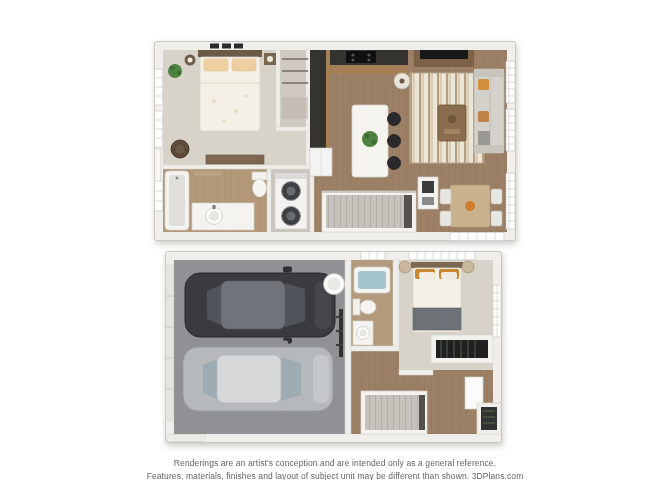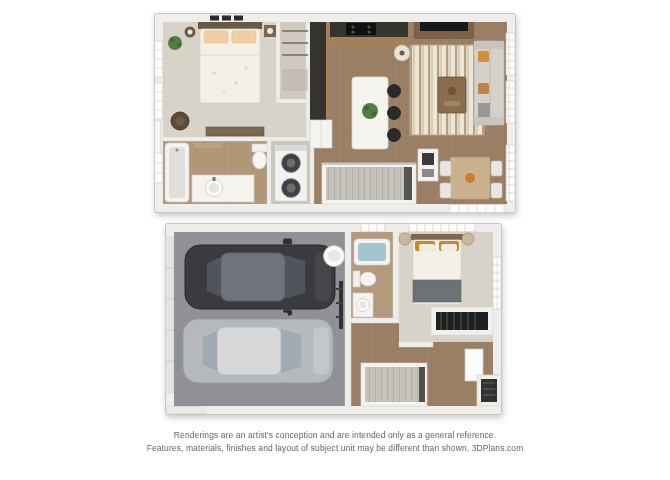--- a/index.html
+++ b/index.html
@@ -1,20 +1,20 @@
 <!DOCTYPE html>
 <html style="--page-background-color: #ffffff; --floor-plans-palette-wall: #efeeea; --floor-plans-palette-carpet: #d8d3c9; --floor-plans-palette-wood-floor: #9c8066; --floor-plans-palette-bath-floor: #b29878; --floor-plans-palette-closet-floor: #cfc9c0; --floor-plans-palette-garage-floor: #8f9194; --floor-plans-palette-car-dark: #393b3e; --floor-plans-palette-car-dark-roof: #70747a; --floor-plans-palette-car-silver: #b6b9bb; --floor-plans-palette-car-silver-roof: #d5d7d8; --floor-plans-palette-sofa: #d4d1cb; --floor-plans-palette-accent-orange: #d28f3e; --floor-plans-palette-pillow-orange: #c8862f; --floor-plans-palette-plant-green: #4e8140; --floor-plans-palette-tub-water: #a3c3cf; --floor-plans-palette-counter-dark: #35332f; --floor-plans-palette-cabinet-wood: #a57f55; --floor-plans-palette-table-tan: #c9b28d; --floor-plans-palette-stair-tread: #c6c3bd; --disclaimer-text-color: #646464;"><head>
 <meta charset="utf-8">
 <style>
   html,body{margin:0;padding:0;}
   body{
     width:670px;height:480px;background:#ffffff;position:relative;overflow:hidden;
     font-family:"Liberation Sans",sans-serif;
   }
-  .sheet{position:absolute;inset:0;background:#ffffff;}
+  .sheet{position:absolute;inset:0;background:#ffffff;margin-top:28px;}
   .plan{position:absolute;filter:drop-shadow(1px 3px 3px rgba(70,64,54,.28));}
   .plan-upper{left:154px;top:13px;width:362px;height:200px;}
   .plan-lower{left:165px;top:223px;width:337px;height:192px;}
   .plan svg{display:block;width:100%;height:100%;}
   .disclaimer{
     position:absolute;left:0;right:0;top:429px;text-align:center;
     font-size:8.5px;line-height:12.5px;color:var(--disclaimer-text-color,#646464);
     letter-spacing:.1px;
   }
   

